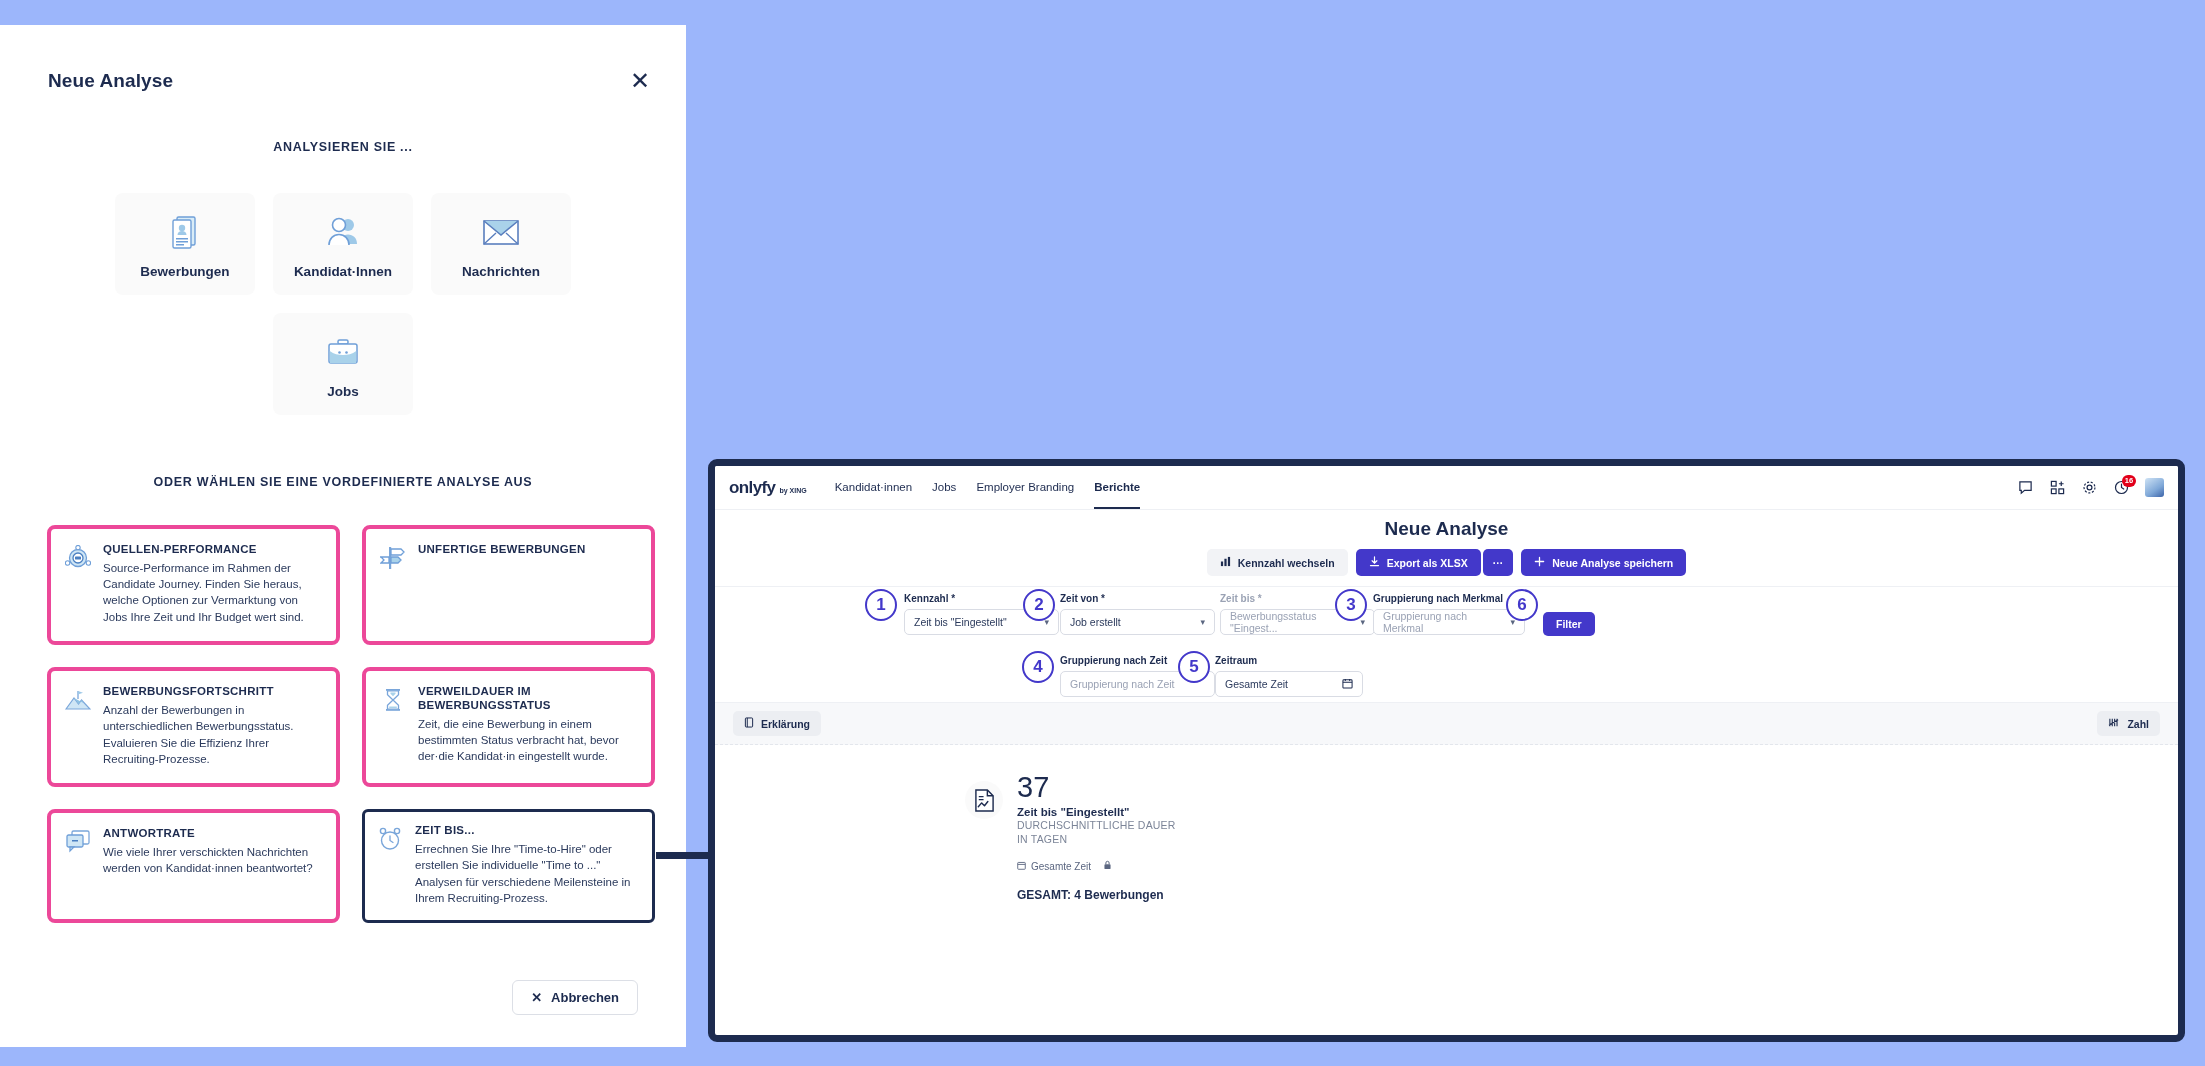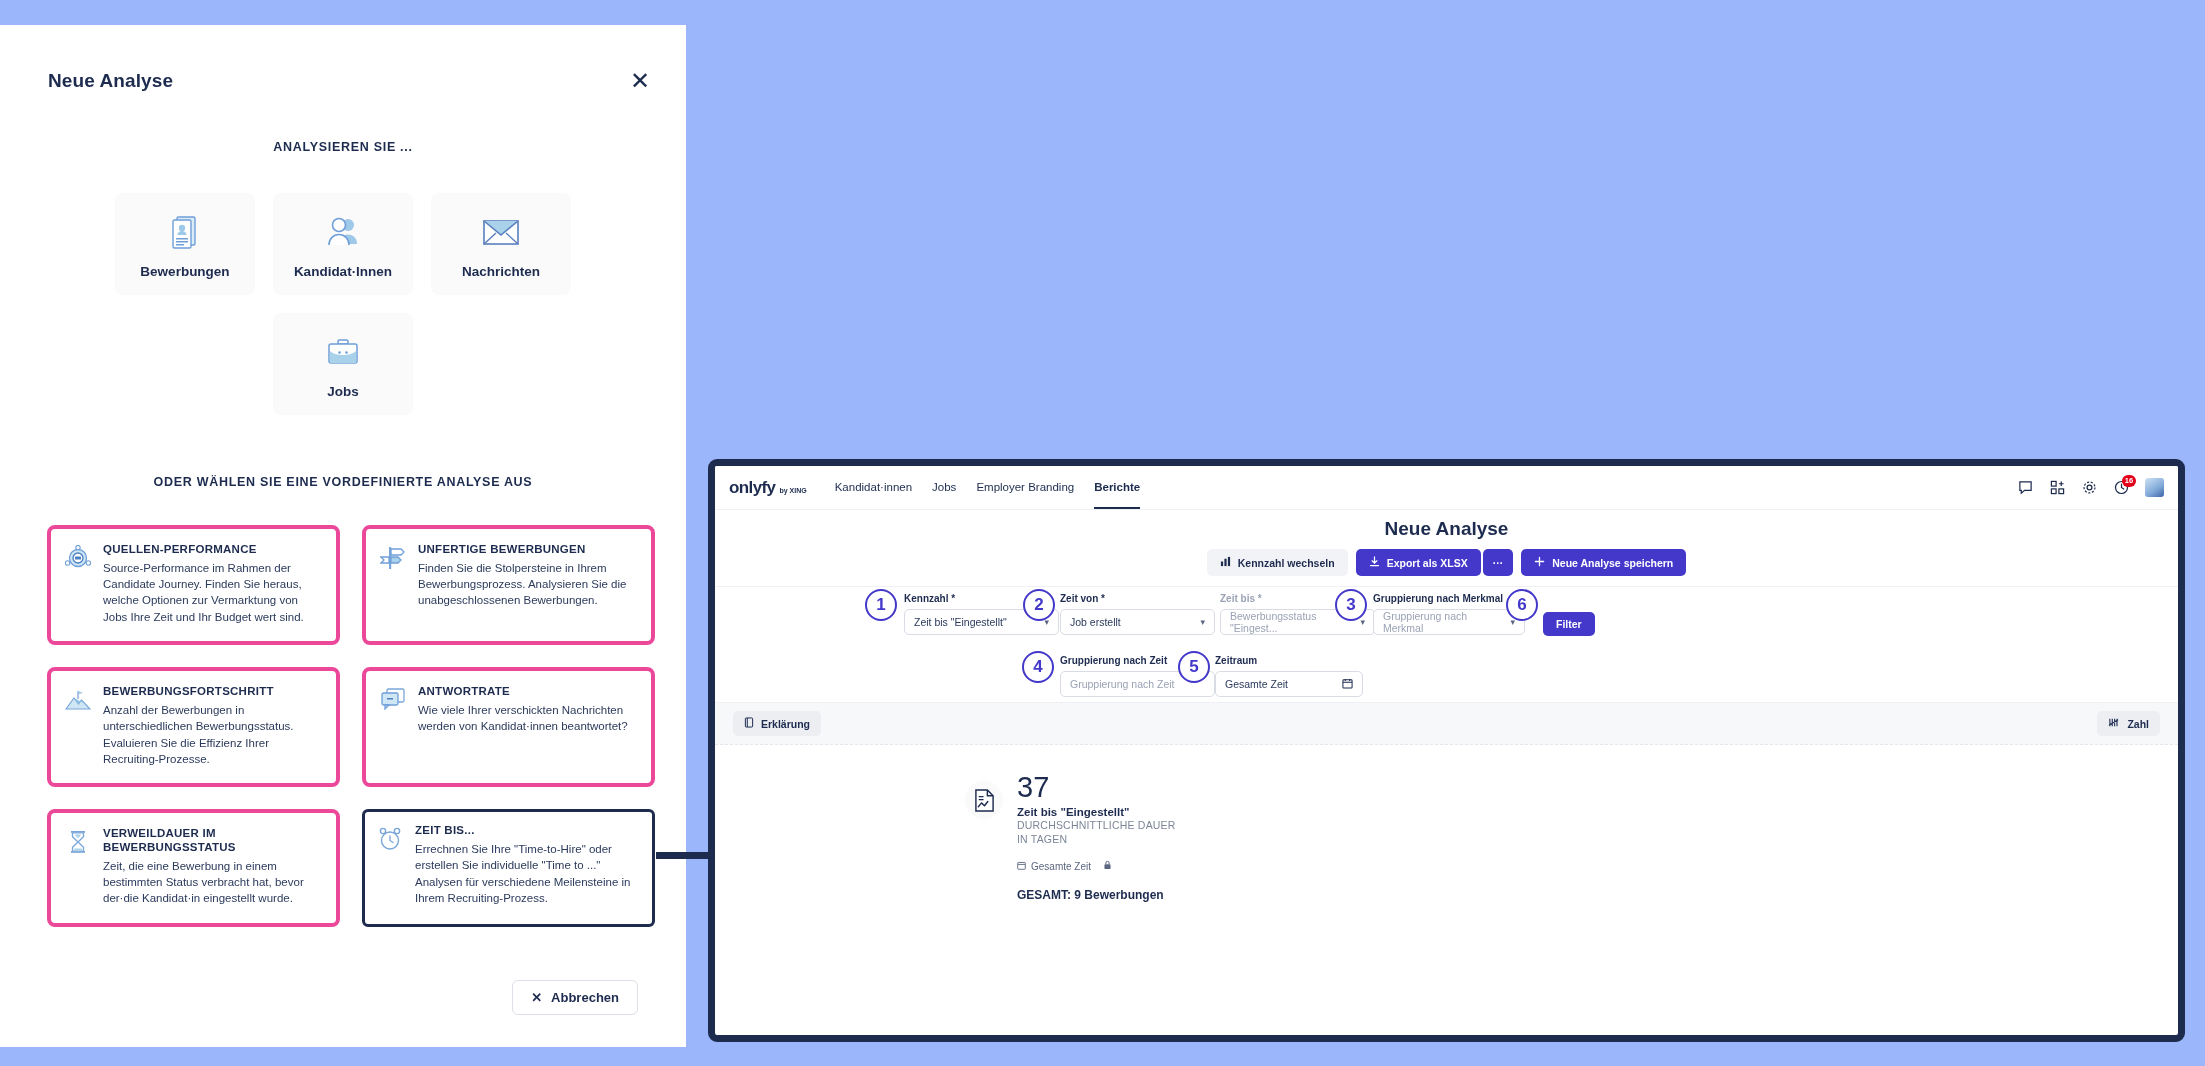--- a/index.html
+++ b/index.html
@@ -351,67 +351,66 @@
         <span class="pc-icon">
           <svg width="26" height="26" viewBox="0 0 26 26">
             <rect x="9" y="2" width="2.2" height="22" fill="#7aa6da"></rect>
             <path d="M11 4h10l3 3-3 3H11z" fill="#fff" stroke="#6f9fd8" stroke-width="1.3"></path>
             <path d="M9 12H2l-2.5-0 0 0H1l3 3-3 3h8z" fill="#fff" stroke="#6f9fd8" stroke-width="1.3"></path>
             <path d="M11 12h7l3 3-3 3h-7z" fill="#a9d2ea" stroke="#6f9fd8" stroke-width="1.3"></path>
           </svg>
         </span>
         <div class="pc-body">
           <div class="pc-title">UNFERTIGE BEWERBUNGEN</div>
-          <div class="pc-desc">Finden Sie die Stolpersteine in Ihrem Bewerbungsprozess. Analysieren Sie die unabgeschlossenen Bewerbungen.</div>
         </div>
       </div>
 
       <div class="preset-card">
         <span class="pc-icon">
           <svg width="26" height="26" viewBox="0 0 26 26">
             <path d="M13 4v8" stroke="#7aa6da" stroke-width="1.3" fill="none"></path>
             <path d="M13 4l5 1.8L13 7.6z" fill="#9ec9e8"></path>
             <path d="M1 22l8-11 4.5 6 3-4L25 22z" fill="#cfe6f5" stroke="#7aa6da" stroke-width="1.2"></path>
             <path d="M9 11l4.5 6 3-4 2.2 3z" fill="#8fc2e3"></path>
           </svg>
         </span>
         <div class="pc-body">
           <div class="pc-title">BEWERBUNGSFORTSCHRITT</div>
           <div class="pc-desc">Anzahl der Bewerbungen in unterschiedlichen Bewerbungsstatus. Evaluieren Sie die Effizienz Ihrer Recruiting-Prozesse.</div>
-        </div>
-      </div>
-
-      <div class="preset-card">
-        <span class="pc-icon">
-          <svg width="26" height="26" viewBox="0 0 26 26">
-            <rect x="7" y="2" width="17" height="13" rx="1.5" fill="#fff" stroke="#7aa6da" stroke-width="1.3"></rect>
-            <rect x="2" y="6" width="16" height="12" rx="1.5" fill="#cfe6f5" stroke="#6f9fd8" stroke-width="1.3"></rect>
-            <path d="M5 18v4l4-4z" fill="#cfe6f5" stroke="#6f9fd8" stroke-width="1.3"></path>
-            <rect x="7" y="11" width="6" height="1.5" fill="#4a7fc1"></rect>
-          </svg>
-        </span>
-        <div class="pc-body">
-          <div class="pc-title">ANTWORTRATE</div>
-          <div class="pc-desc">Wie viele Ihrer verschickten Nachrichten werden von Kandidat·innen beantwortet?</div>
         </div>
       </div>
 
       <div class="preset-card">
         <span class="pc-icon">
           <svg width="26" height="26" viewBox="0 0 26 26">
             <rect x="6" y="2" width="14" height="1.8" fill="#7aa6da"></rect>
             <rect x="6" y="22" width="14" height="1.8" fill="#7aa6da"></rect>
             <path d="M7.5 3.8h11v4L13 13l5.5 5.2v4h-11v-4L13 13 7.5 7.8z" fill="#fff" stroke="#7aa6da" stroke-width="1.3"></path>
             <path d="M9.2 19.5h7.6v1.6H9.2z" fill="#a9d2ea"></path>
             <path d="M10.5 5.4h5v1.4l-2.5 2.4-2.5-2.4z" fill="#a9d2ea"></path>
           </svg>
         </span>
         <div class="pc-body">
           <div class="pc-title">VERWEILDAUER IM BEWERBUNGSSTATUS</div>
           <div class="pc-desc">Zeit, die eine Bewerbung in einem bestimmten Status verbracht hat, bevor der·die Kandidat·in eingestellt wurde.</div>
+        </div>
+      </div>
+
+      <div class="preset-card">
+        <span class="pc-icon">
+          <svg width="26" height="26" viewBox="0 0 26 26">
+            <rect x="7" y="2" width="17" height="13" rx="1.5" fill="#fff" stroke="#7aa6da" stroke-width="1.3"></rect>
+            <rect x="2" y="6" width="16" height="12" rx="1.5" fill="#cfe6f5" stroke="#6f9fd8" stroke-width="1.3"></rect>
+            <path d="M5 18v4l4-4z" fill="#cfe6f5" stroke="#6f9fd8" stroke-width="1.3"></path>
+            <rect x="7" y="11" width="6" height="1.5" fill="#4a7fc1"></rect>
+          </svg>
+        </span>
+        <div class="pc-body">
+          <div class="pc-title">ANTWORTRATE</div>
+          <div class="pc-desc">Wie viele Ihrer verschickten Nachrichten werden von Kandidat·innen beantwortet?</div>
         </div>
       </div>
 
       <div class="preset-card selected">
         <span class="pc-icon">
           <svg width="26" height="26" viewBox="0 0 26 26">
             <circle cx="13" cy="14.5" r="8.5" fill="#fff" stroke="#7aa6da" stroke-width="1.4"></circle>
             <path d="M13 10v4.5l3 2" stroke="#7aa6da" stroke-width="1.3" fill="none" stroke-linecap="round"></path>
             <circle cx="6" cy="5" r="2.6" fill="none" stroke="#7aa6da" stroke-width="1.4"></circle>
             <circle cx="20" cy="5" r="2.6" fill="none" stroke="#7aa6da" stroke-width="1.4"></circle>
@@ -620,19 +619,19 @@
               </span>
               <span>Gesamte Zeit</span>
             </span>
             <span>
               <svg width="9" height="10" viewBox="0 0 10 11">
                 <rect x="1.6" y="4.6" width="6.8" height="5.4" rx="1" fill="#5b6680"></rect>
                 <path d="M3.2 4.6V3.2a1.8 1.8 0 0 1 3.6 0v1.4" fill="none" stroke="#5b6680" stroke-width="1.1"></path>
               </svg>
             </span>
           </div>
-          <div class="metric-total">GESAMT: 9 Bewerbungen</div>
+          <div class="metric-total">GESAMT: 4 Bewerbungen</div>
         </div>
       </div>
     </div>
 
   </div>
 </div>
 
 </body></html>

